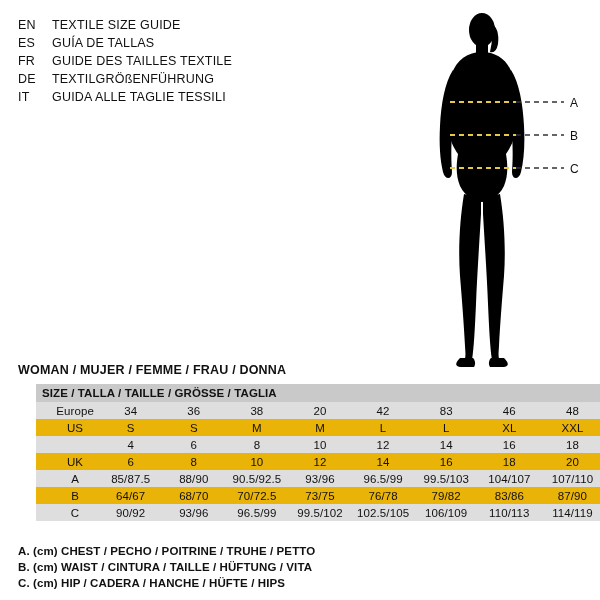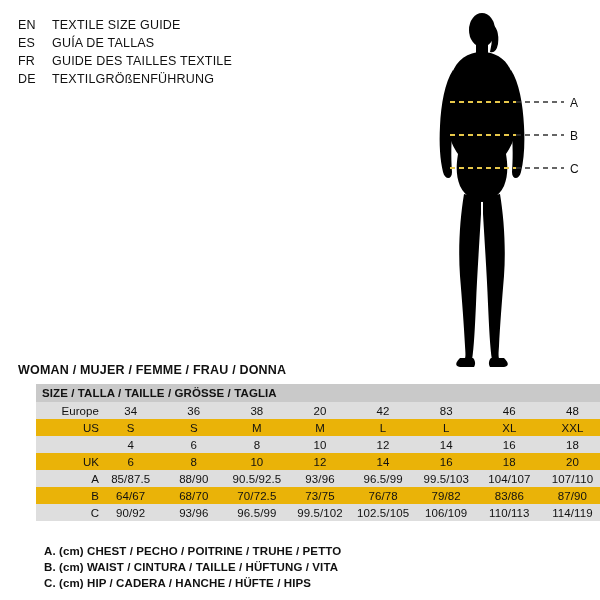--- a/index.html
+++ b/index.html
@@ -93,21 +93,21 @@
   table.size-table td {
     font-size: 11.5px;
     color: #111;
     height: 17px;
     padding: 0;
     text-align: center;
     vertical-align: middle;
     letter-spacing: 0.1px;
   }
   table.size-table td.rowhead {
-    text-align: right;
+    text-align: center;
     padding-left: 15px;
     width: 72px;
   }
   tr.hdr td {
     background: #c9c9c9;
     font-weight: bold;
     text-align: left;
     padding-left: 6px;
     height: 18px;
   }
@@ -125,21 +125,20 @@
     top: 543px;
     width: 520px;
   }
   .legend-row {
     font-size: 11.5px;
     font-weight: bold;
     color: #111;
     height: 16px;
     line-height: 16px;
     letter-spacing: 0.1px;
-    margin-left: 26px;
   }
 </style>
 </head>
 <body>
 
 <div class="page">
 
   <div class="lang-block">
     <div class="lang-row">
       <div class="lang-code">EN</div>
@@ -149,20 +148,24 @@
       <div class="lang-code">ES</div>
       <div class="lang-text">GUÍA DE TALLAS</div>
     </div>
     <div class="lang-row">
       <div class="lang-code">FR</div>
       <div class="lang-text">GUIDE DES TAILLES TEXTILE</div>
     </div>
     <div class="lang-row">
       <div class="lang-code">DE</div>
       <div class="lang-text">TEXTILGRÖßENFÜHRUNG</div>
+    </div>
+    <div class="lang-row">
+      <div class="lang-code">IT</div>
+      <div class="lang-text">GUIDA ALLE TAGLIE TESSILI</div>
     </div>
   </div>
 
   <div class="figure-wrap">
     <svg class="figure-svg" width="170" height="370" viewBox="0 0 170 370">
       <g fill="#000000">
 
         <ellipse cx="62" cy="22" rx="13" ry="17"></ellipse>
 
         <rect x="56" y="36" width="12" height="12"></rect>

